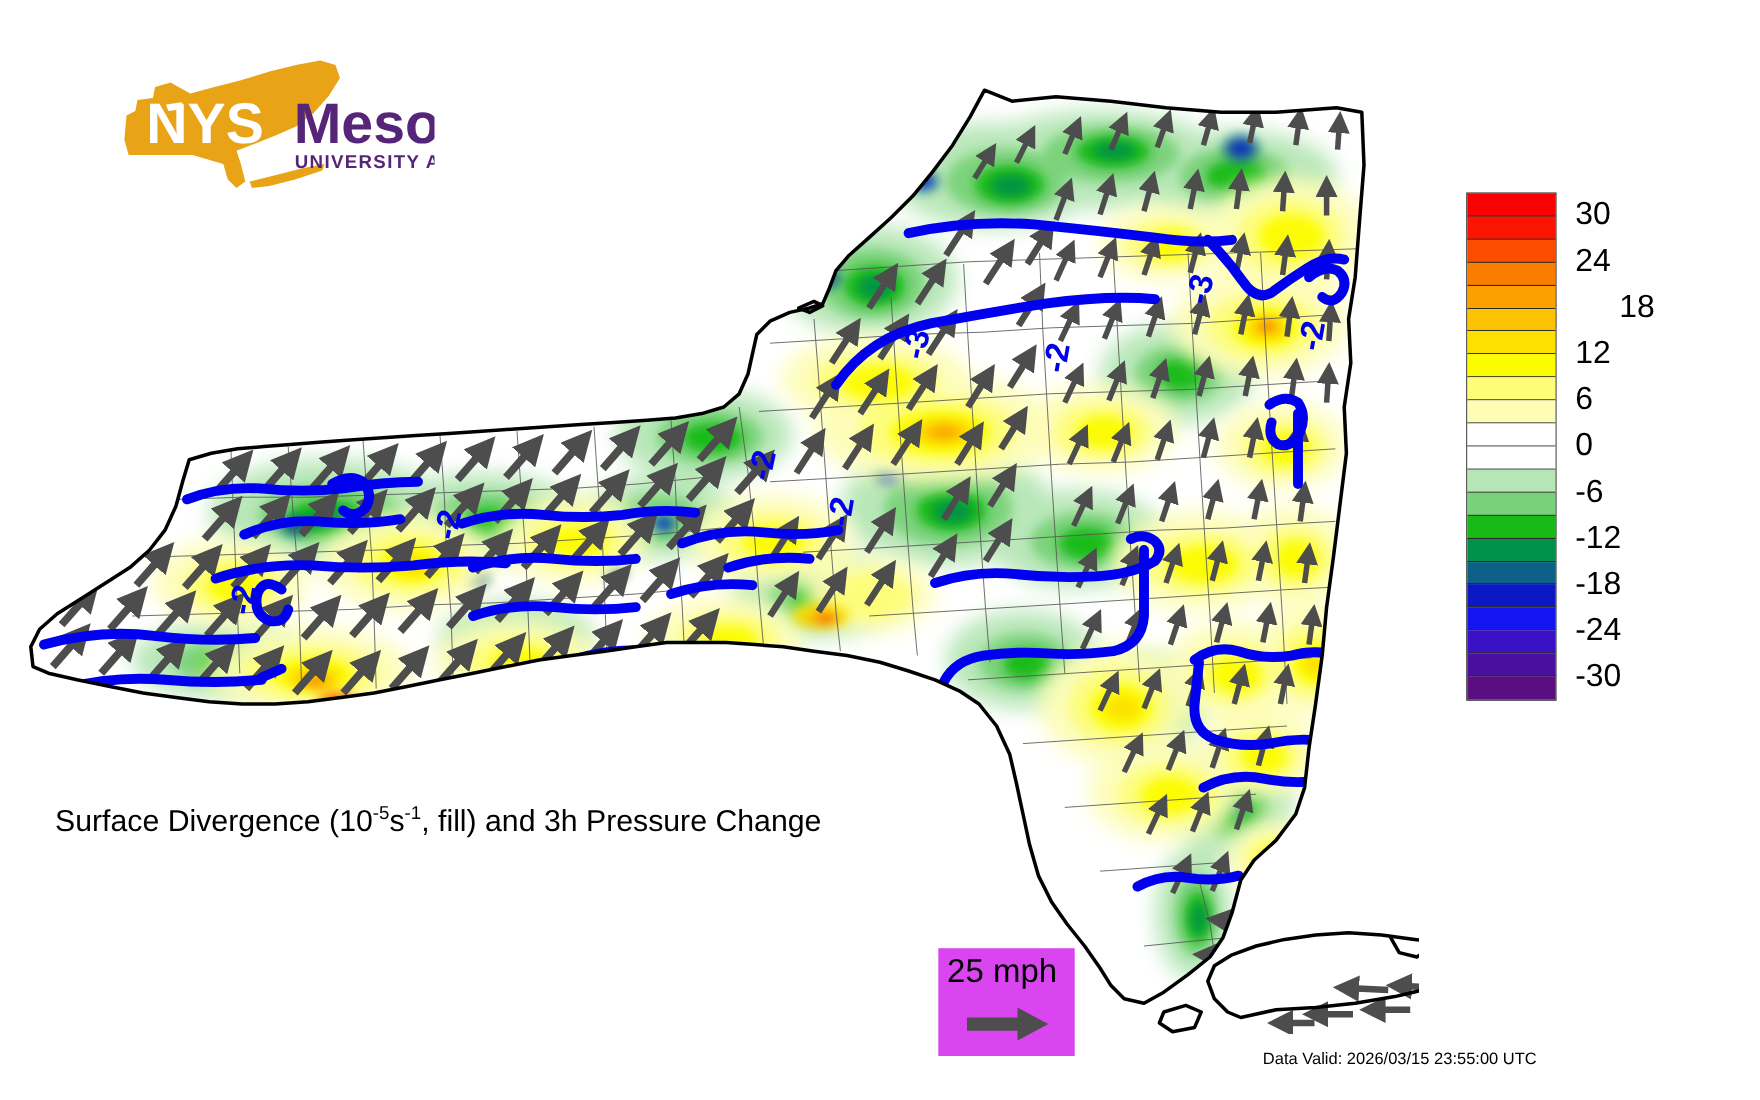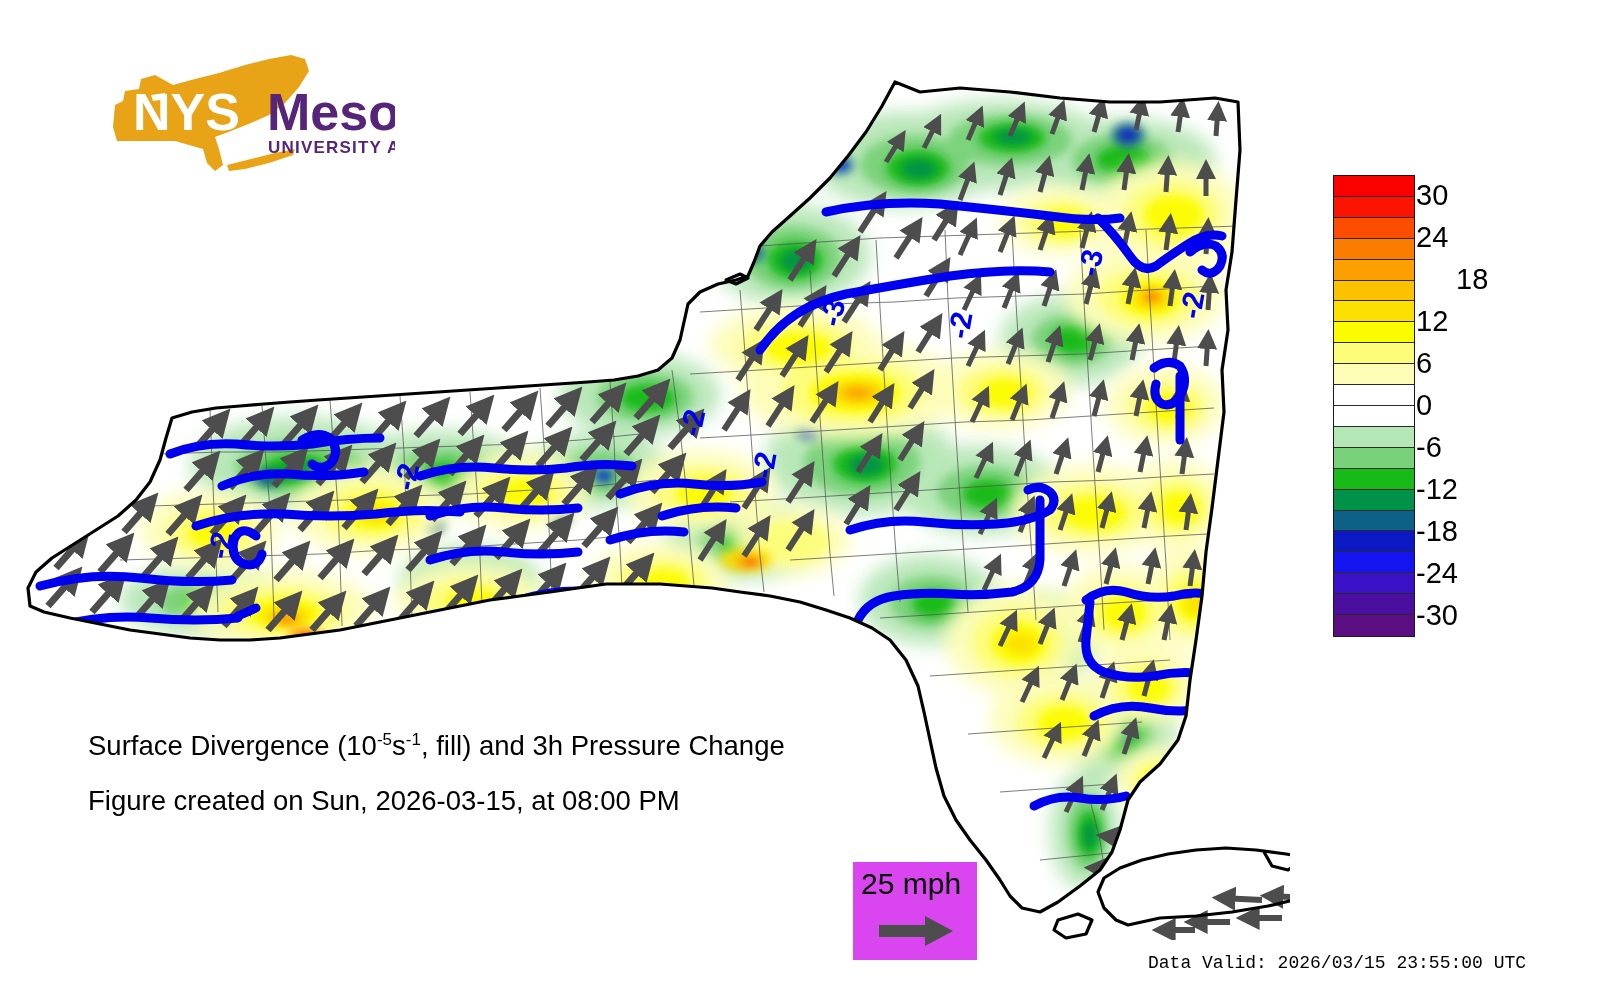--- a/index.html
+++ b/index.html
@@ -54,21 +54,21 @@
     box-sizing: border-box;
   }
   #colorbar .band {
     width: 100%;
     box-sizing: border-box;
     border-bottom: 1px solid #2a2a2a;
   }
   #colorbar .band:last-child { border-bottom: none; }
   #cb-labels {
     position: absolute;
-    left: 116px;
+    left: 132px;
     top: 0px;
     width: 88px;
     height: 472px;
   }
   #cb-labels .cbl {
     position: absolute;
     left: 0;
     width: 80px;
     text-align: left;
     font-size: 29px;
@@ -76,21 +76,20 @@
     color: #000000;
     font-family: "Liberation Sans", sans-serif;
   }
 
   
   #caption {
     position: absolute;
     left: 50px;
     top: 718px;
     width: 900px;
-    margin-left: 38px;
   }
   #caption .cap-line {
     font-size: 27.5px;
     line-height: 55px;
     color: #000000;
     white-space: nowrap;
     font-family: "Liberation Sans", sans-serif;
   }
   #caption .cap-line sup {
     font-size: 17px;
@@ -122,25 +121,25 @@
     top: 52px;
     width: 76px;
     height: 34px;
   }
 
   
   #data-valid {
     position: absolute;
     left: 1148px;
     top: 950px;
-    font-size: 18px;
+    font-size: 15px;
     line-height: 26px;
     color: #000000;
     white-space: nowrap;
-    font-family: Liberation Mono, monospace;
+    font-family: Liberation Sans, sans-serif;
   }
 </style>
 </head>
 <body>
 
 <div id="logo">
   <svg width="340" height="130" viewBox="0 0 340 130" xmlns="http://www.w3.org/2000/svg">
 
     <g>
       <path d="M60 60 L58 82 L62 96 L92 96 L120 96 L148 104 L152 118 L160 126 L168 120
@@ -766,21 +765,20 @@
       <div class="cbl" style="top: 347px;">-18</div>
       <div class="cbl" style="top: 389px;">-24</div>
       <div class="cbl" style="top: 431px;">-30</div>
     </div>
 </div>
 
 <div id="caption">
   <div class="cap-line">
     <span>Surface Divergence (10</span><sup>-5</sup><span>s</span><sup>-1</sup><span>, fill) and 3h Pressure Change</span>
   </div>
-  <div class="cap-line">Figure created on Sun, 2026-03-15, at 08:00 PM</div>
 </div>
 
 <div id="wind-key">
   <div class="wk-label">25 mph</div>
   <div class="wk-arrow">
     <svg width="76" height="34" viewBox="0 0 76 34" xmlns="http://www.w3.org/2000/svg">
       <path d="M0 11 L46 11 L46 2 L74 17 L46 32 L46 23 L0 23 Z" fill="#4d4d4d"></path>
     </svg>
   </div>
 </div>

